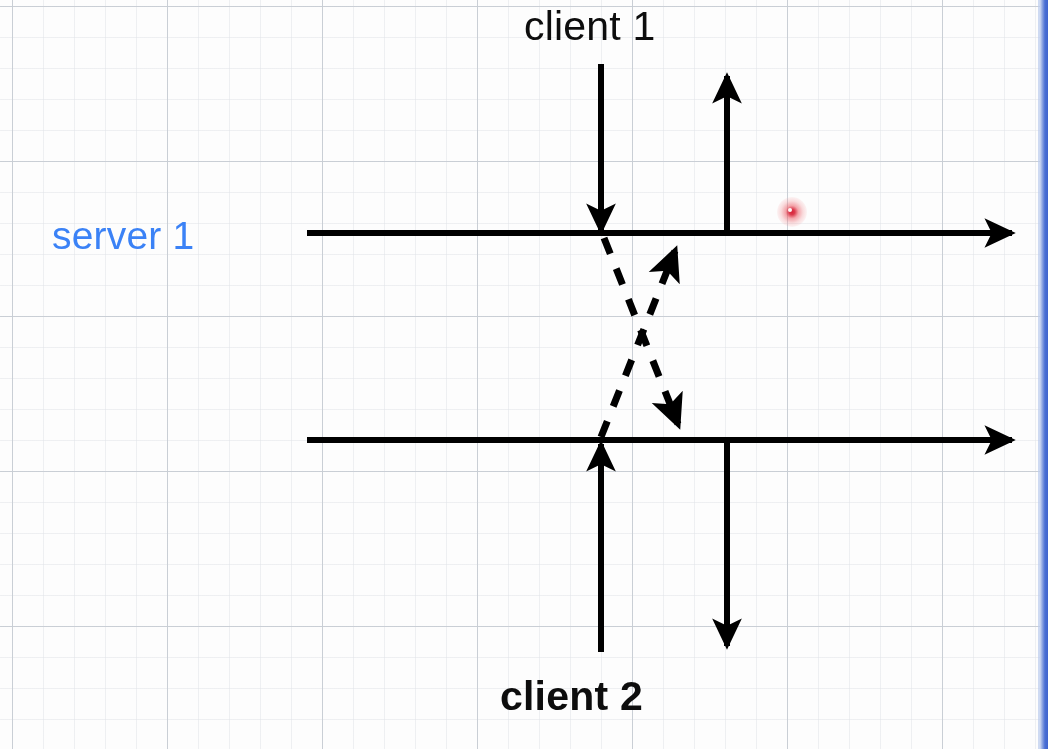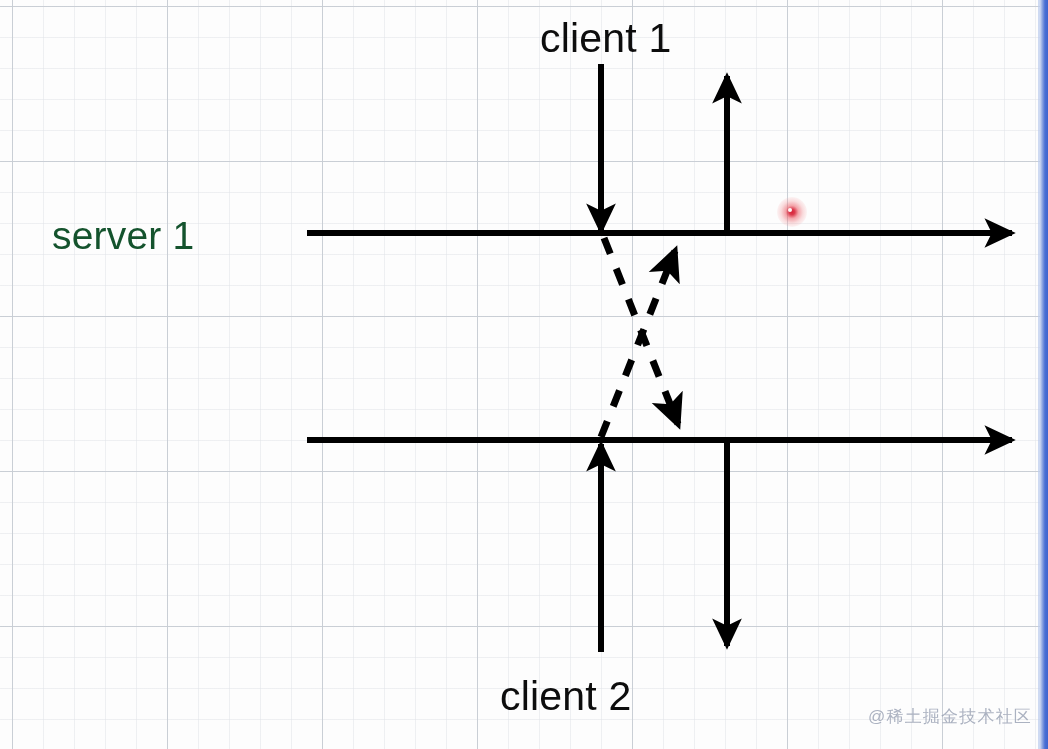--- a/index.html
+++ b/index.html
@@ -39,21 +39,21 @@
   
   #diagram-svg {
     position: absolute;
     left: 0;
     top: 0;
     width: 1048px;
     height: 749px;
   }
   .lane-label {
     position: absolute;
-    color: #14532d;
+    color: #3b82f6;
     font-size: 39px;
     line-height: 1;
     letter-spacing: 0.2px;
     white-space: nowrap;
   }
   .actor-label {
     position: absolute;
     color: #0d0d0d;
     font-size: 41px;
     line-height: 1;
@@ -144,24 +144,23 @@
     <line x1="727" y1="440" x2="727" y2="646" stroke="#000000" stroke-width="6" stroke-linecap="butt" marker-end="url(#arrow-solid)"></line>
 
     <line x1="604" y1="238" x2="678" y2="424" stroke="#000000" stroke-width="7" stroke-dasharray="17 16" stroke-linecap="butt" marker-end="url(#arrow-dashed)"></line>
 
     <line x1="601" y1="437" x2="675" y2="251" stroke="#000000" stroke-width="7" stroke-dasharray="17 16" stroke-linecap="butt" marker-end="url(#arrow-dashed)"></line>
   </svg>
 
   <div class="lane-label" style="left:52px; top:216px;">server 1</div>
 
 
-  <div class="actor-label" style="left:540px; top:6px;margin-top:12px;">client 1</div>
+  <div class="actor-label" style="left:524px; top:6px;">client 1</div>
 
-  <div class="actor-label" style="left:500px; top:676px;">client 2</div>
+  <div class="actor-label" style="left:500px; top:676px;font-weight:bold;">client 2</div>
 
   <div id="cursor-dot" style="left:777px; top:197px;"></div>
 
   <div id="right-edge-hairline"></div>
   <div id="right-edge-strip"></div>
 
-  <div id="watermark" style="left:868px; top:705px;">@稀土掘金技术社区</div>
 
 </div>
 
 </body></html>

